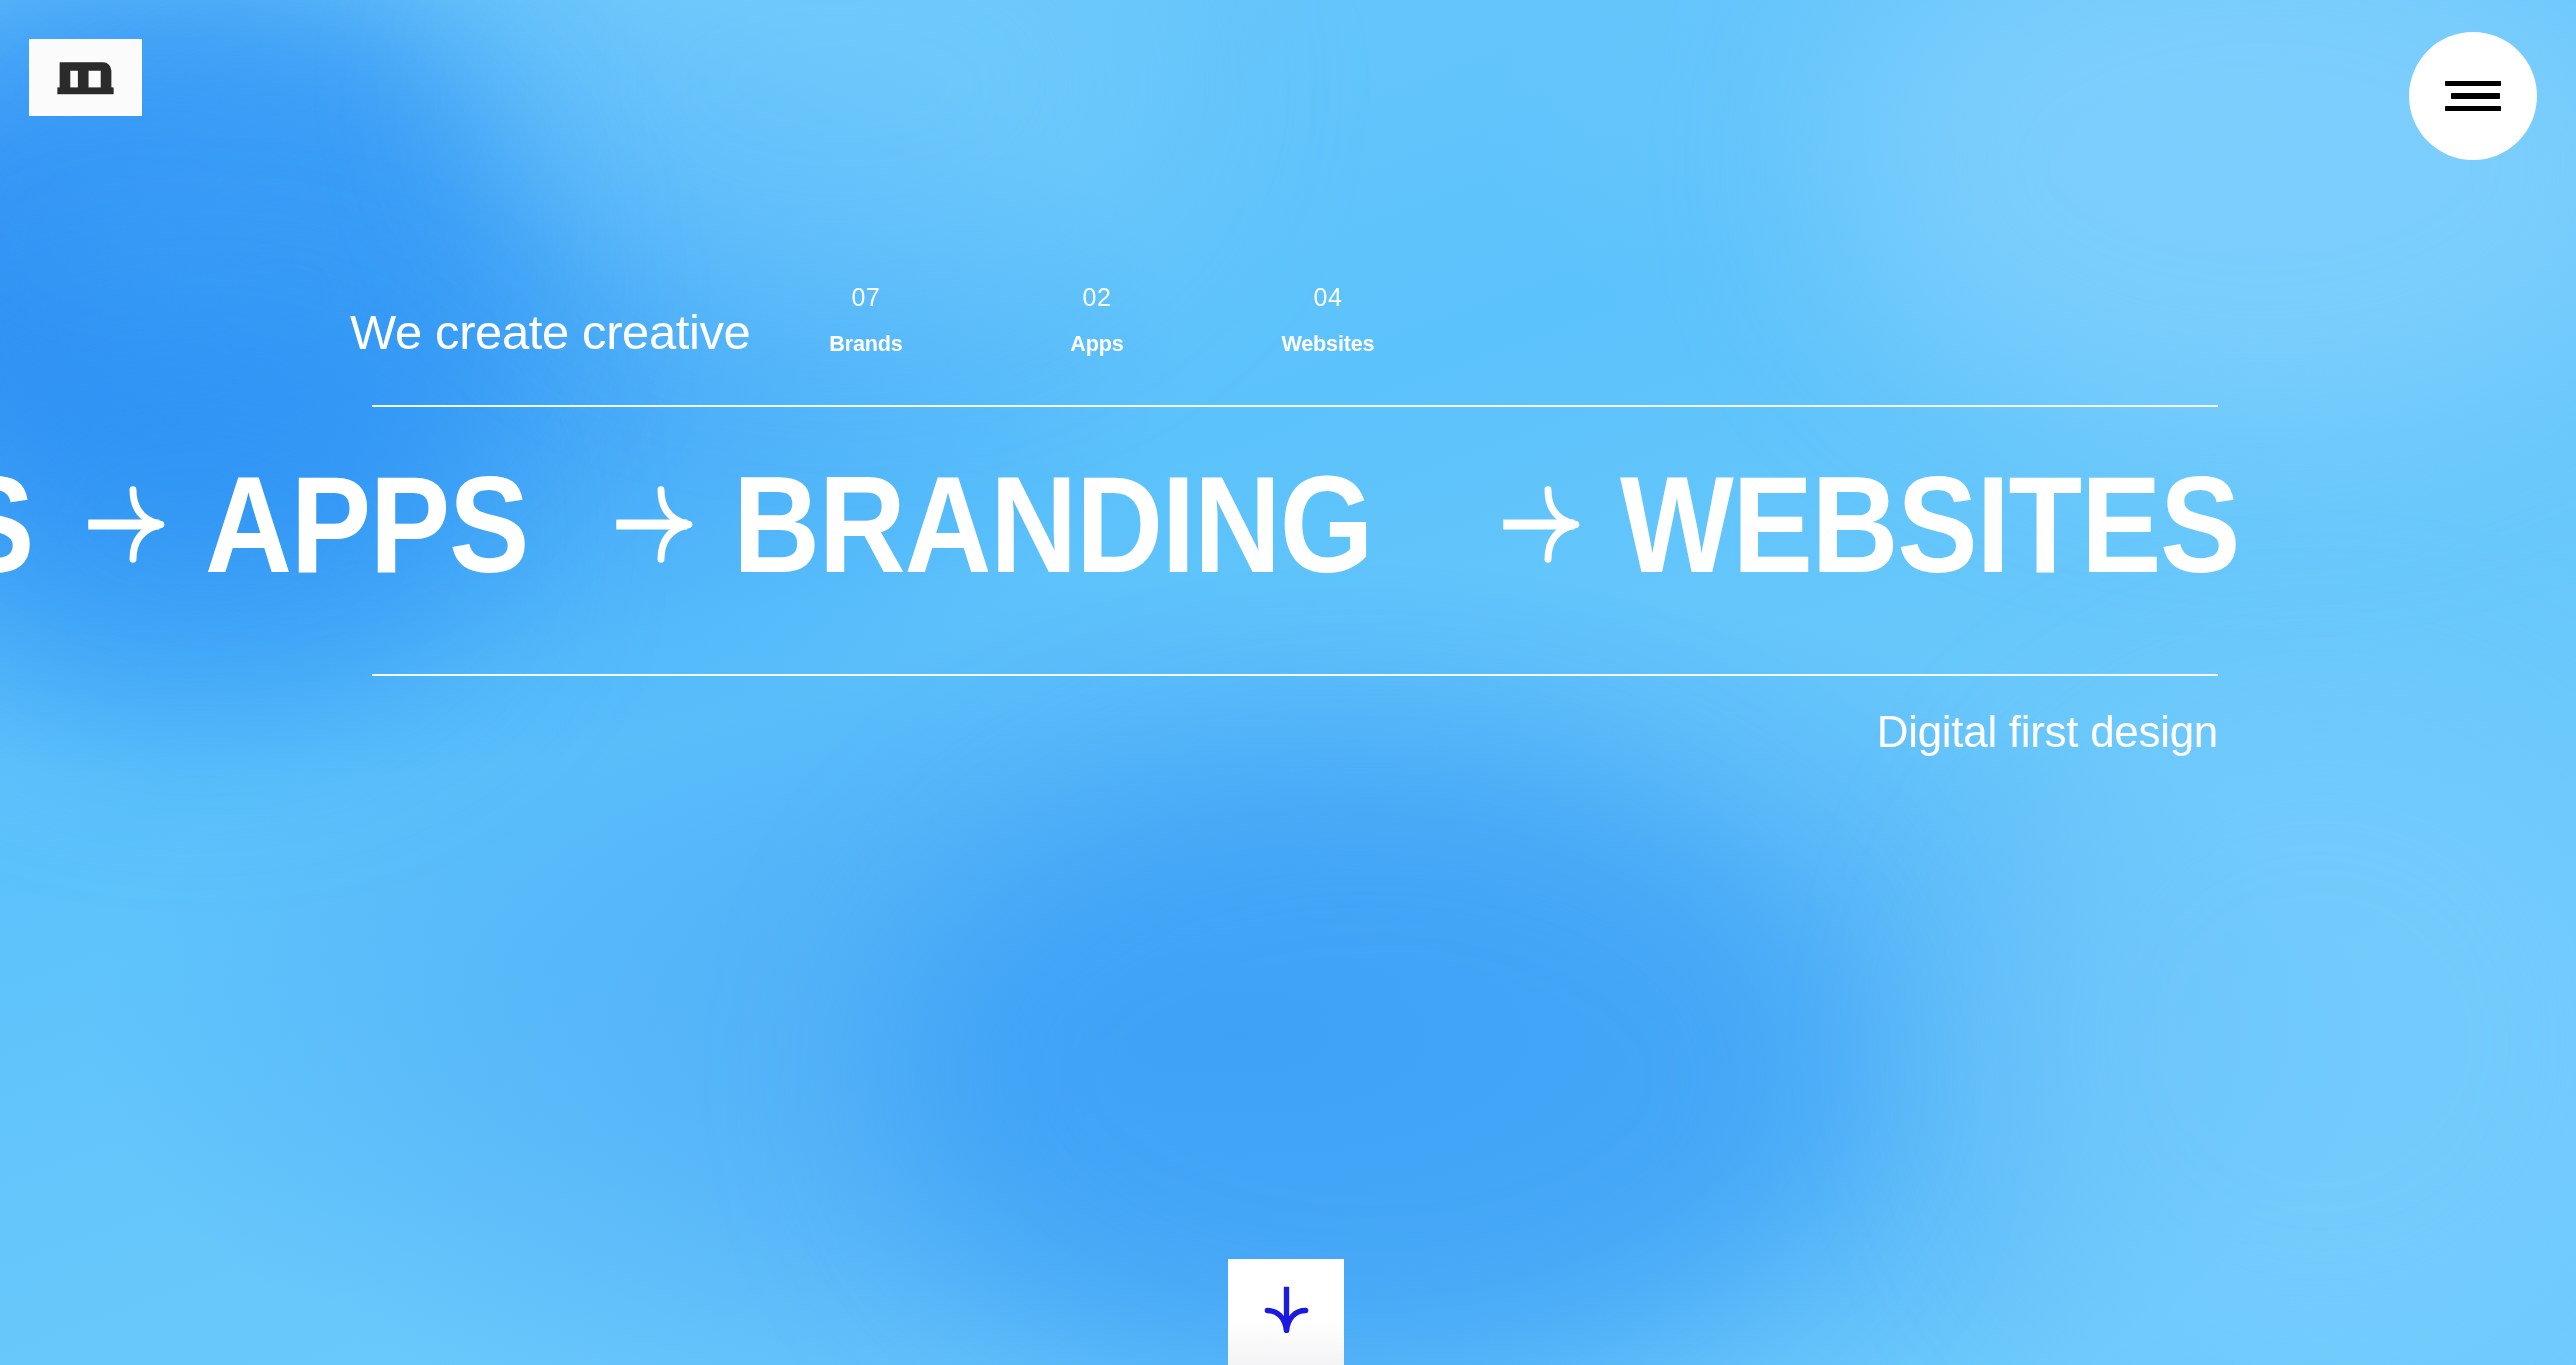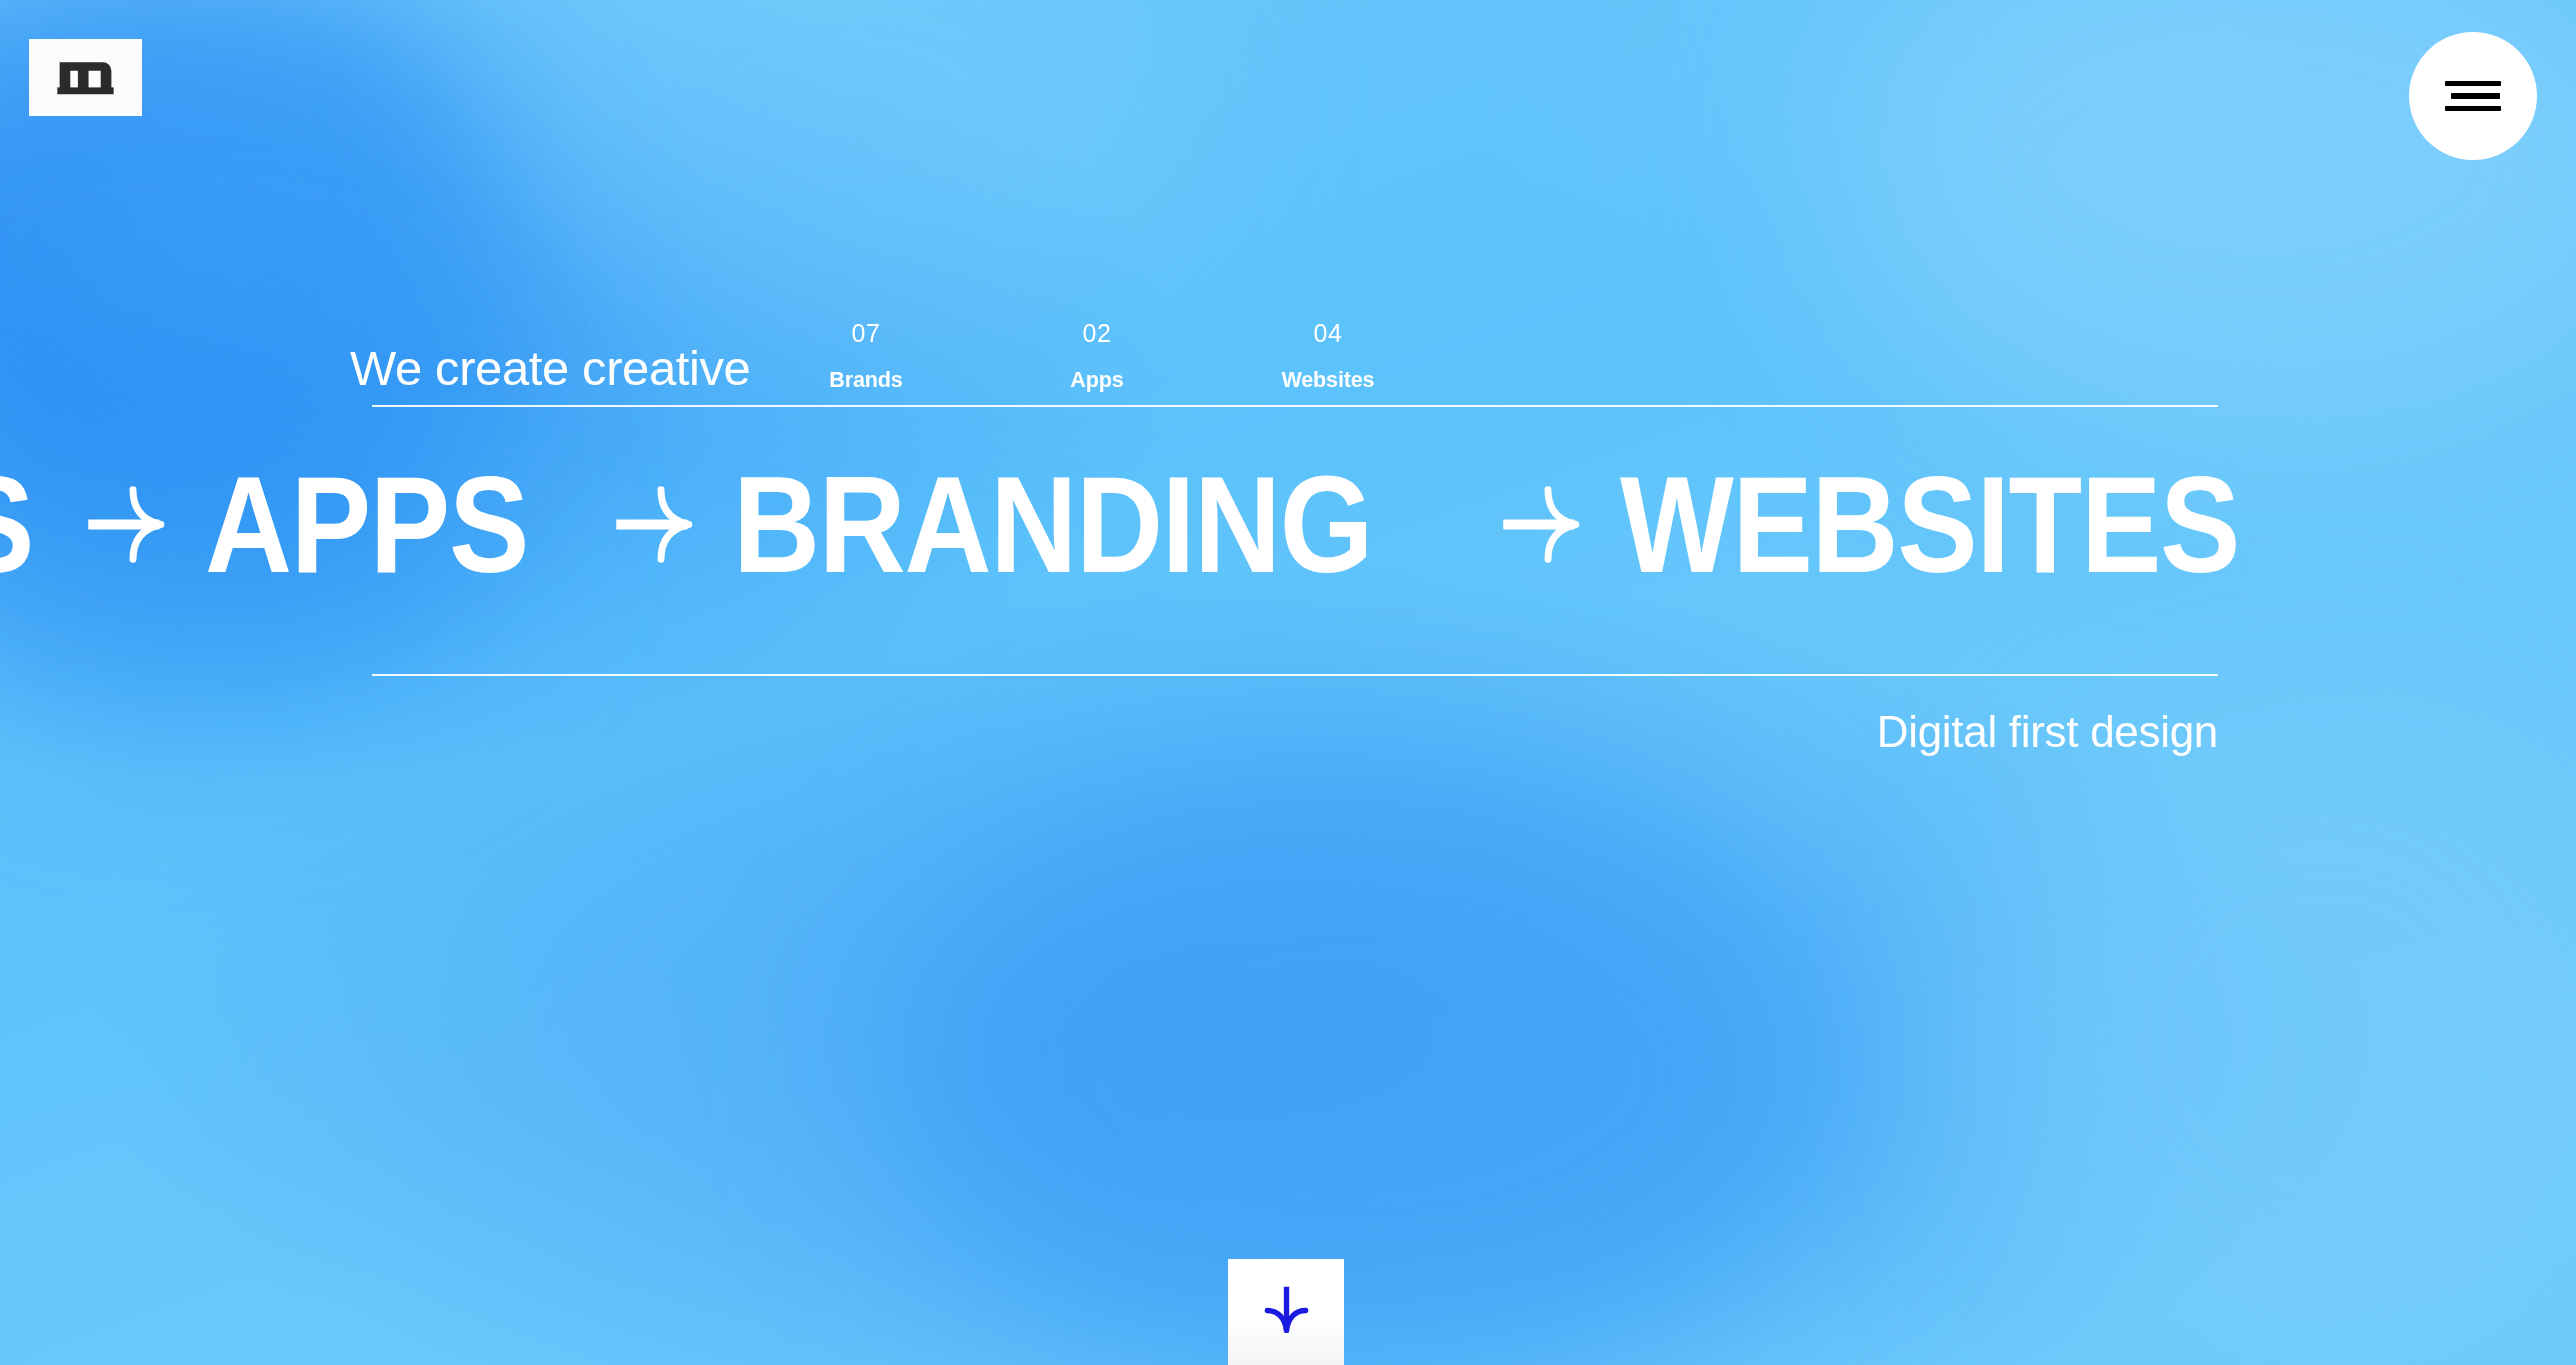--- a/index.html
+++ b/index.html
@@ -74,21 +74,20 @@
   #stats{ display:flex; align-items:flex-end; gap:0; }
   .stat{ text-align:center; padding:0 0 0 0; }
   .stat + .stat{ margin-left:0; }
   .stat-num{
     display:block;
     color:#ffffff;
     font-size:25px;
     font-weight:300;
     line-height:1.05;
     letter-spacing:0.4px;
-    margin-top:36px;
   }
   .stat-label{
     display:block;
     color:#ffffff;
     font-size:21.6px;
     font-weight:700;
     line-height:1.2;
     letter-spacing:-0.2px;
     margin-top:21px;
   }

